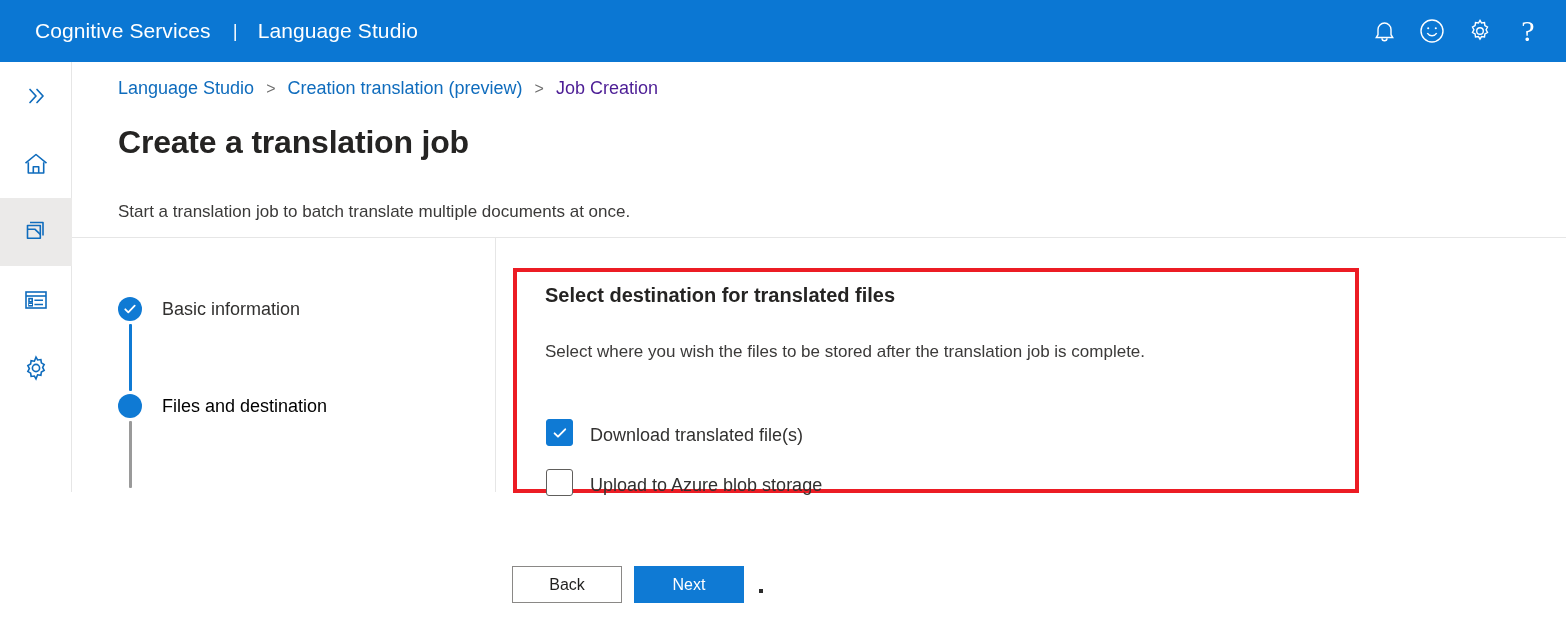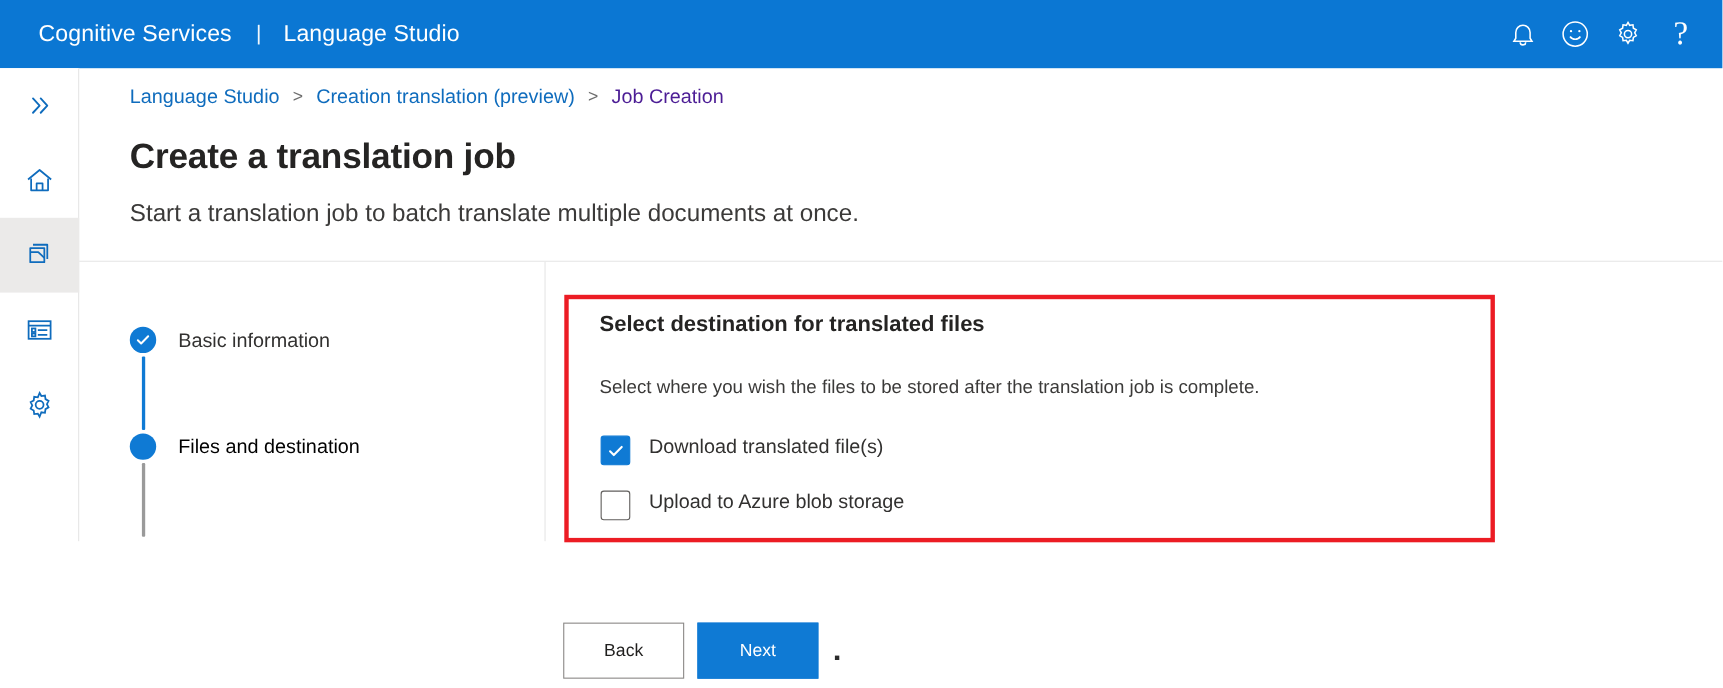--- a/index.html
+++ b/index.html
@@ -117,23 +117,23 @@
     position: absolute;
     top: 124px;
     left: 118px;
     font-size: 32px;
     font-weight: 600;
     color: #252423;
     letter-spacing: -0.2px;
   }
   .page-subtitle {
     position: absolute;
-    top: 181px;
+    top: 202px;
     left: 118px;
-    font-size: 22px;
+    font-size: 17px;
     color: #3B3A39;
   }
 
   .hdivider {
     position: absolute;
     top: 237px;
     left: 72px;
     width: 1494px;
     height: 1px;
     background: #E6E6E6;
@@ -214,21 +214,21 @@
     font-size: 17px;
     color: #3B3A39;
   }
   .check-list {
     position: absolute;
     top: 124px;
     left: 29px;
   }
   .check-row {
     display: flex;
-    align-items: flex-start;
+    align-items: flex-end;
     height: 50px;
     cursor: pointer;
   }
   .cbox {
     width: 27px;
     height: 27px;
     flex: 0 0 auto;
     border-radius: 3px;
     display: flex;
     align-items: center;
@@ -245,21 +245,21 @@
 
   
   .footer {
     position: absolute;
     top: 566px;
     left: 512px;
     display: flex;
     align-items: center;
   }
   .btn {
-    height: 51px;
+    height: 37px;
     min-width: 110px;
     padding: 0 18px;
     font-size: 16px;
     font-family: "Liberation Sans", sans-serif;
     cursor: pointer;
     display: flex;
     align-items: center;
     justify-content: center;
   }
   .btn-secondary {

